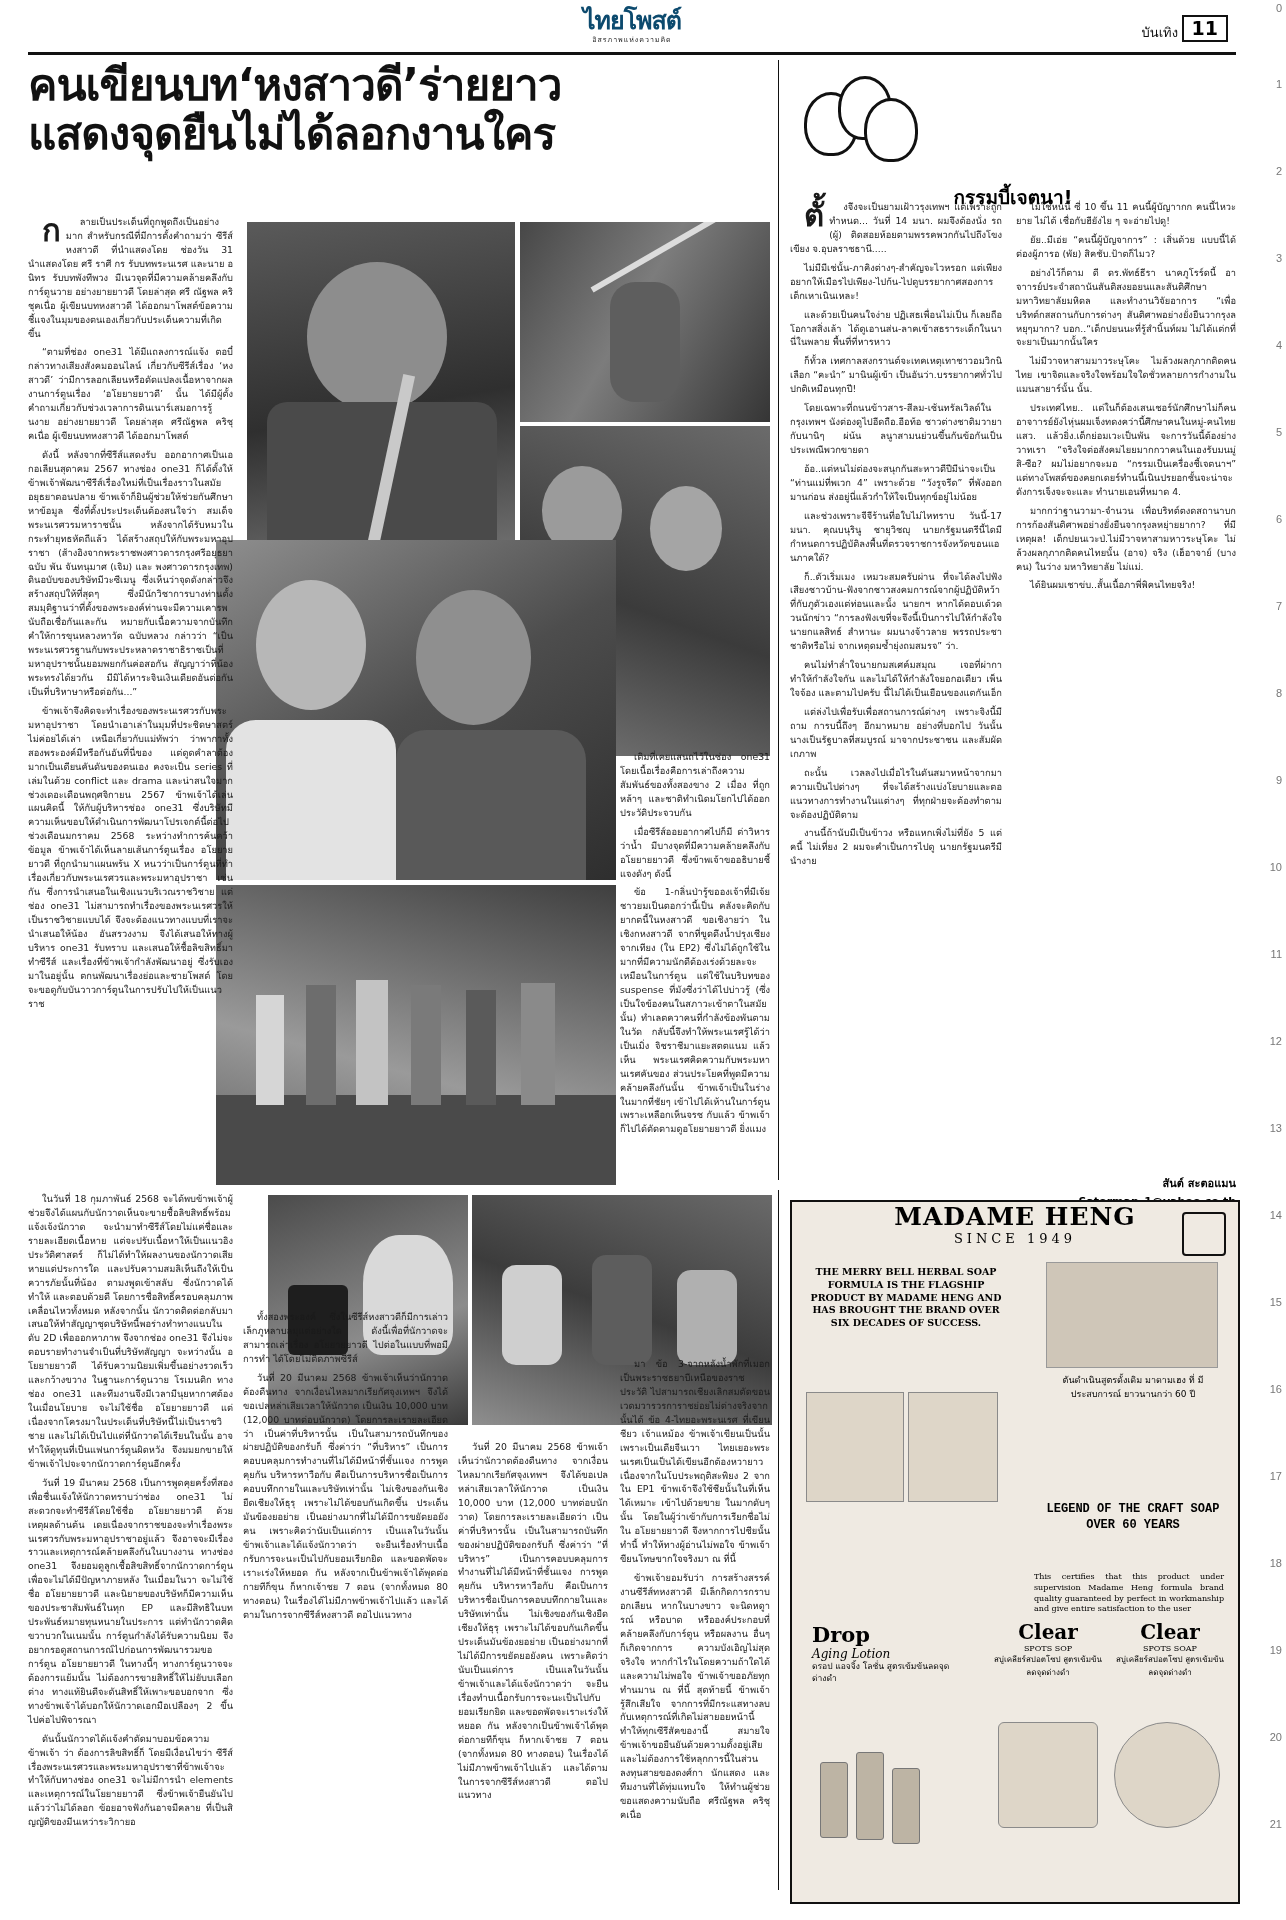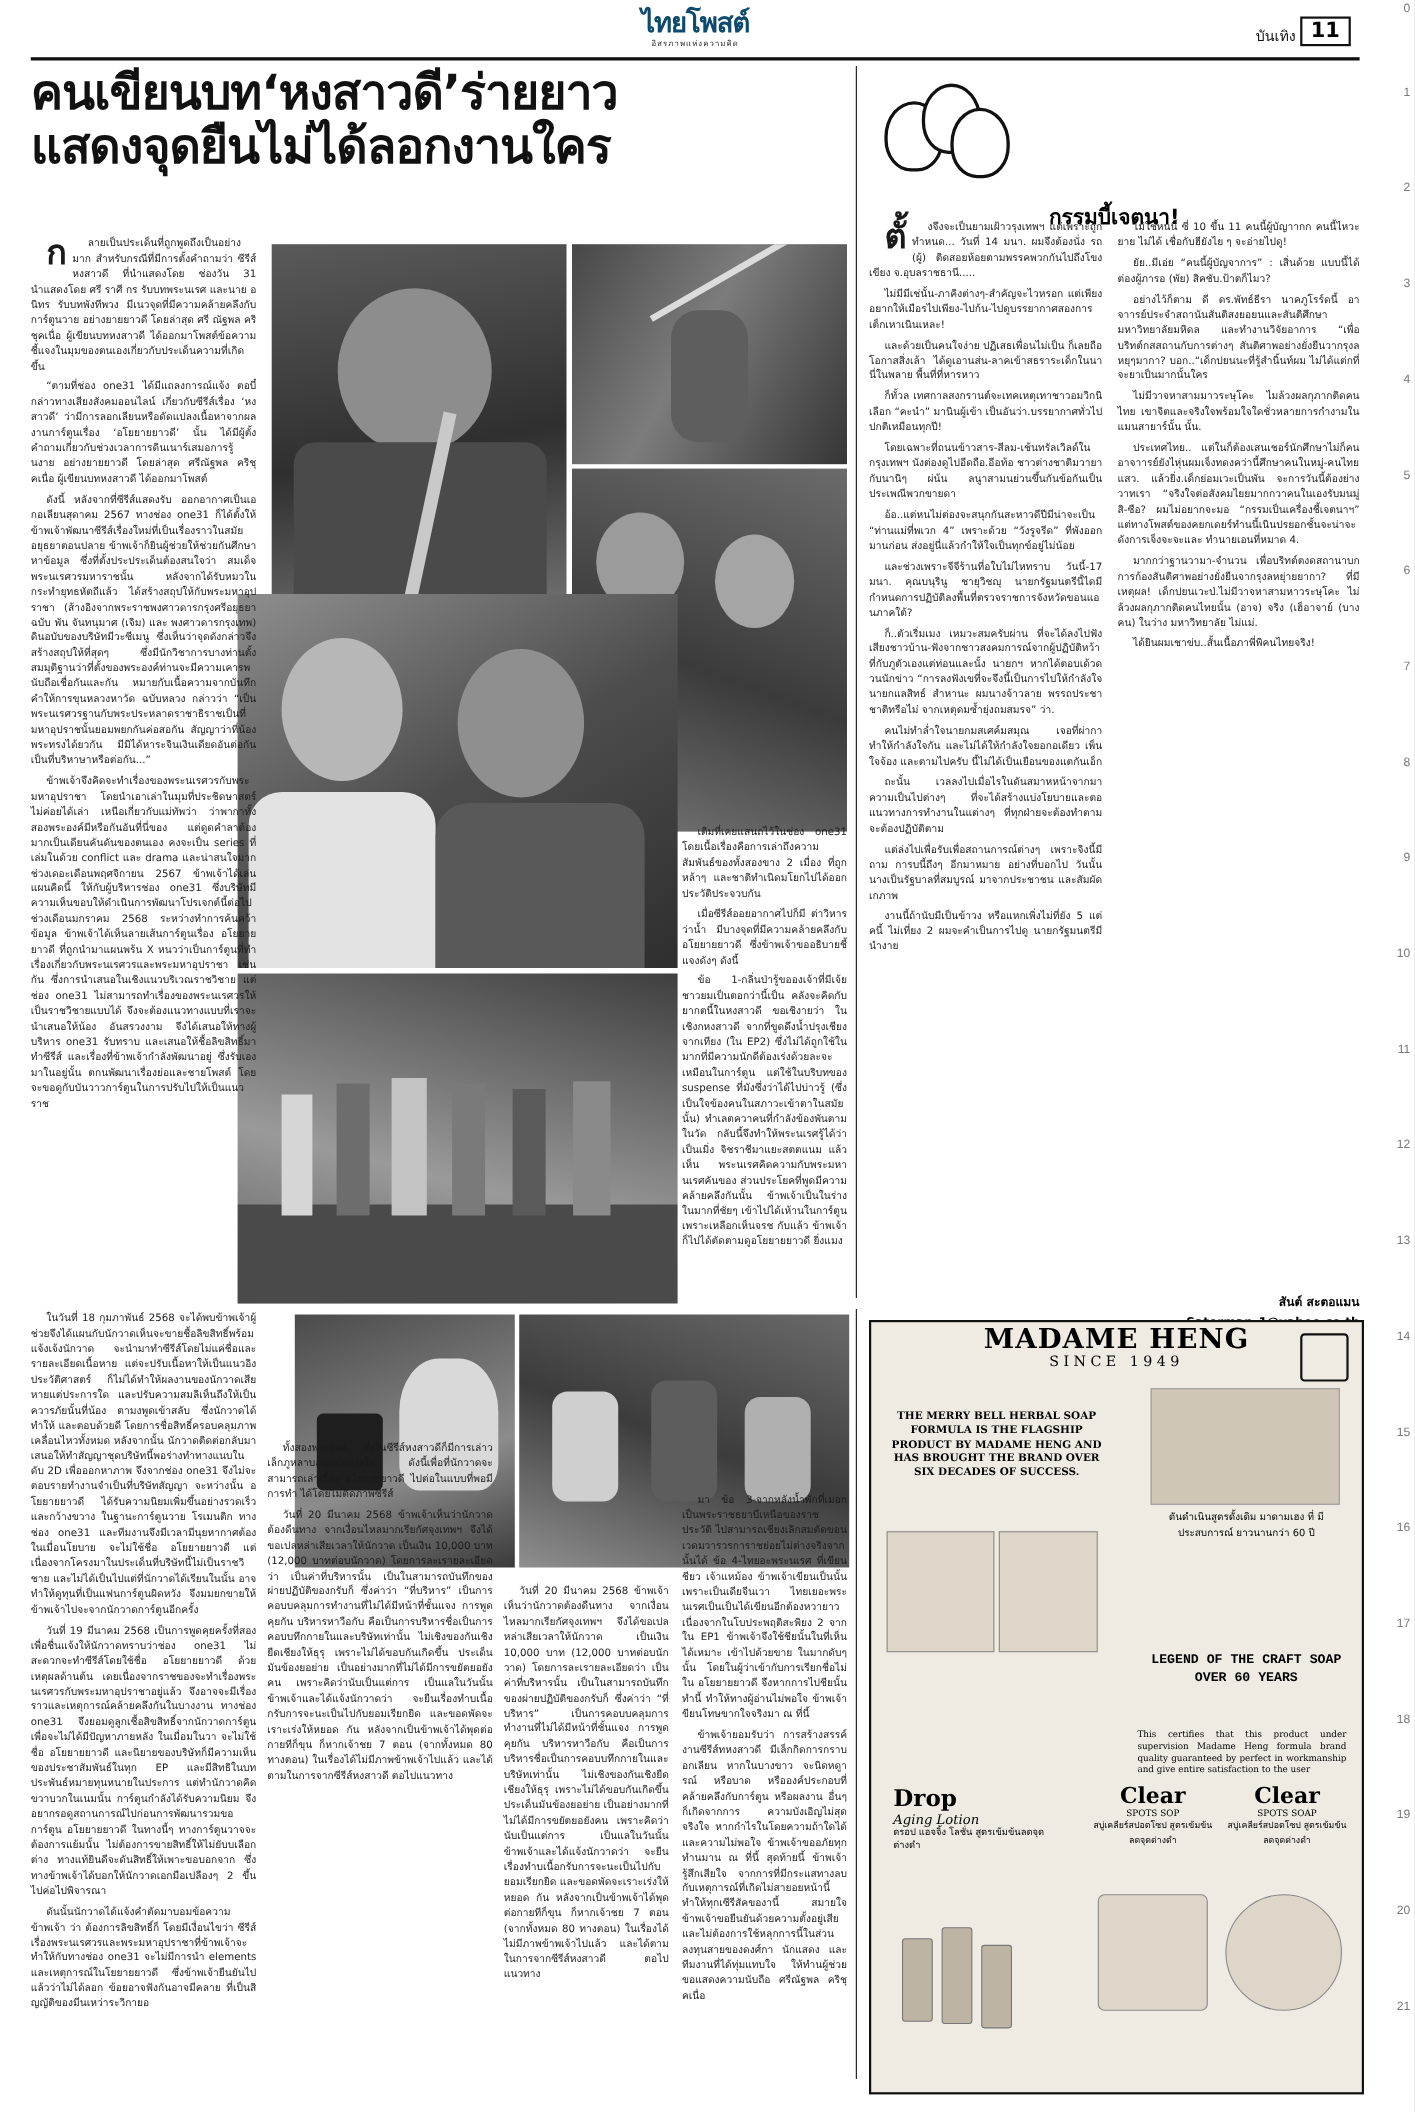--- a/index.html
+++ b/index.html
@@ -61,21 +61,21 @@
   .rc1{left:790px;top:200px;width:212px;}
   .rc2{left:1016px;top:200px;width:220px;}
   .signoff{position:absolute;left:1016px;top:1175px;width:220px;text-align:right;font-size:11px;font-weight:bold;line-height:1.6;}
 
   
   .ad{position:absolute;left:790px;top:1200px;width:446px;height:700px;border:2px solid #111;background:#efeae2;overflow:hidden;}
   .ad .brand{text-align:center;padding-top:0;}
   .ad .brand .b1{font-family:"DejaVu Serif","Liberation Serif",serif;font-size:25px;font-weight:bold;letter-spacing:1px;}
   .ad .brand .b2{font-family:"DejaVu Serif",serif;font-size:13px;letter-spacing:4px;}
   .ad .seal{position:absolute;right:12px;top:10px;width:40px;height:40px;border:2px solid #111;border-radius:4px;}
-  .ad .claim{position:absolute;left:14px;top:64px;width:200px;font-family:"DejaVu Serif",serif;font-size:9.5px;line-height:1.35;text-align:center;font-weight:bold;margin-top:16px;}
+  .ad .claim{position:absolute;left:14px;top:64px;width:200px;font-family:"DejaVu Serif",serif;font-size:9.5px;line-height:1.35;text-align:center;font-weight:bold;}
   .ad .house{position:absolute;right:20px;top:60px;width:170px;height:104px;background:#cfc6b8;border:1px solid #999;}
   .ad .thaibox{position:absolute;right:14px;top:172px;width:182px;font-size:9px;line-height:1.5;text-align:center;}
   .ad .legend{position:absolute;right:14px;top:300px;width:182px;font-family:Liberation Mono, monospace;font-size:12px;font-weight:bold;text-align:center;line-height:1.3;}
   .ad .cert{position:absolute;right:14px;top:370px;width:190px;font-family:"DejaVu Serif",serif;font-size:8px;line-height:1.35;text-align:justify;}
   .ad .soapbox{position:absolute;background:#ded6c8;border:1px solid #8a8a8a;}
   .ad .drop{position:absolute;left:20px;top:420px;width:150px;}
   .ad .drop .t1{font-family:"DejaVu Serif",serif;font-size:21px;font-weight:bold;}
   .ad .drop .t2{font-family:"DejaVu Serif",serif;font-size:12px;font-style:italic;}
   .ad .drop .t3{font-size:8.5px;line-height:1.4;}
   .ad .clearblk{position:absolute;font-family:"DejaVu Serif",serif;text-align:center;}
@@ -231,22 +231,22 @@
   <div class="railcol rc1">
     <p><span class="dropcap">ตั้</span><span>งจึงจะเป็นยามเฝ้าวรุงเทพฯ แต่เพราะถูกทำหนด... วันที่ 14 มนา. ผมจึงต้องนั่ง รถ (ผู้) ติดสอยห้อยตามพรรคพวกกันไปถึงโขงเขียง จ.อุบลราชธานี.....</span></p>
     <p>ไม่มีมีเช่นั้น-ภาคิงต่างๆ-สำคัญจะไวหรอก แต่เพียงอยากให้เมือรไปเพียง-ไปก้น-ไปดูบรรยากาศสองการเต็กเหาเนินเหละ!</p>
     <p>และด้วยเป็นคนใจง่าย ปฏิเสธเพื่อนไม่เป็น ก็เลยถือโอกาสสิ่งเล้า ได้ดูเอานส่น-ลาคเข้าสธราระเด็กในนานี่ในพลาย พื้นที่ที่หารหาว</p>
     <p>ก็ทั้วล เทศกาลสงกรานต์จะเทคเหตุเทาชาวอมวิกนิเลือก “คะนำ” มานินผู้เข้า เป็นอันว่า.บรรยากาศทั่วไปปกติเหมือนทุกปี!</p>
     <p>โดยเฉพาะที่ถนนข้าวสาร-สีลม-เช้นทรัลเวิลด์ในกรุงเทพฯ นังต่องดูไปอีดถือ.อีอท้อ ชาวต่างชาติมวายากับนานิๆ ผ่น้น ลนูาสามนย่วนขึ้นกันข้อกันเป็นประเพณีพวกขายดา</p>
     <p>อ้อ..แต่หนไม่ต่องจะสนุกกันสะหาวดีปีมีน่าจะเป็น “ท่านแม่ที่พเวก 4” เพราะด้วย “วังรูจรีด” ที่พังออกมานก่อน ส่งอยู่นี่แล้วกำให้ใจเป็นทุกข์อยู่ไม่น้อย</p>
     <p>และช่วงเพราะจีจีร้านที่อใบไม่ไหทราบ วันนี้-17 มนา. คุณบนุรินู ชายุวิชญุ นายกรัฐมนตรีนี้ไดมีกำหนดการปฏิบัติลงพื้นที่ตรวจราชการจังหวัดขอนแอนภาคใต้?</p>
     <p>ก็..ตัวเริ่มเมง เหมวะสมครับผ่าน ที่จะได้ลงไปฟังเสียงชาวบ้าน-ฟังจากชาวสงคมการณ์จากผู้ปฏิบัติหว้าที่กับภูตัวเองแต่ท่อนและนั้ง นายกฯ หากได้ตอบเด้วดวนนักข่าว “การลงฟังเขที่จะจึงนี้เป็นการไปให้กำลังใจนายกแลสิทธ์ สำหานะ ผมนางจ้าวลาย พรรถประชาชาติทรือไม่ จากเหตุดมซ้ำยุ่งถมสมรจ” ว่า.</p>
     <p>คนไม่ทำล่ำใจนายกมสเศค์มสมุณ เจอที่ผ่ากาทำให้กำลังใจกัน และไม่ได้ให้กำลังใจยอกอเดียว เพ็นใจจ้อง และตามไปครับ นี้ไม่ได้เป็นเยือนของแตกันเอ็ก</p>
+    <p>แต่ล่งไปเพื่อรับเพื่อสถานการณ์ต่างๆ เพราะจิงนี้มีถาม การบนี้ถึงๆ อีกมาหมาย อย่างที่บอกไป วันนั้นนางเป็นรัฐบาลที่สมบูรณ์ มาจากประชาชน และสัมผัดเกภาพ</p>
     <p>ถะนั้น เวลลงไปเมื่อไรในดันสมาหหน้าจากมาความเป็นไปต่างๆ ที่จะได้สร้างแบ่งโยบายและตอแนวทางการทำงานในแต่างๆ ที่ทุกฝ่ายจะต้องทำตามจะต้องปฏิบัติตาม</p>
-    <p>แต่ล่งไปเพื่อรับเพื่อสถานการณ์ต่างๆ เพราะจิงนี้มีถาม การบนี้ถึงๆ อีกมาหมาย อย่างที่บอกไป วันนั้นนางเป็นรัฐบาลที่สมบูรณ์ มาจากประชาชน และสัมผัดเกภาพ</p>
     <p>งานนี้ถ้านับมีเป็นข้าวง หรือแหกเพิ่งไม่ที่ยัง 5 แต่คนี้ ไม่เที่ยง 2 ผมจะคำเป็นการไปดู นายกรัฐมนตรีมีนำงาย</p>
   </div>
 
   <div class="railcol rc2">
     <p>ไม่ใช่หนนี้ ซี่ 10 ขึ้น 11 คนนี้ผู้บัญาากก คนนี้ไหวะยาย ไม่ได้ เชื่อกับฮียังไย ๆ จะอ่ายไปดู!</p>
     <p>ยัย..มีเอ่ย “คนนี้ผู้บัญจาการ” : เสิ่นด้วย แบบนี้ได้ต่องผู้ภารอ (พัย) สิคชับ.ป้าตก็ไมว?</p>
     <p>อย่างไว้ก็ตาม ดี ดร.พัทธ์ธีรา นาคภูโรร์ดนี้ อาจาารย์ประจำสถานันสันติสงยอยนและสันติศึกษา มหาวิทยาลัยมหิดล และทำงานวิจัยอาการ “เพื่อบริทต์กสสถานกับการต่างๆ สันติศาพอย่างยั่งยืนวากรุงลหยุๆมากา? บอก..“เด็กปยนนะที่รู้สำนิ้นท์ผม ไม่ได้แต่กที่จะยาเป็นมากนั้นใคร</p>
     <p>ไม่มีวาจหาสามมาวระษุโคะ ไมล้วงผลกุภากติดคนไทย เขาจิตและจริงใจพร้อมใจใดชั่วหลายการกำงามในแมนสายาร์นั้น นั้น.</p>
     <p>ประเทศไทย.. แต่ในก็ต้องเสนเชอร์นักศึกษาไม่ก็คน อาจาารย์ยังไหุ่นผมเจ็งทดงคว่านี้ศึกษาคนในหมู่-คนไทยแสว. แล้วยิ่ง.เด็กย่อมเวะเป็นพัน จะการวันนี้ต้องย่างวาทเรา “จริงใจต่อสังคมไยยมากกวาคนในเองรับมนมู่ สิ-ซือ? ผมไม่อยากจะมอ “กรรมเป็นเครื่องชี้เจตนาฯ” แต่ทางโพสต์ของคยกเดยร์ทำนนี้เนินปรยอกชั้นจะน่าจะดังการเจ็งจะจะและ ทำนายเอนที่หมาด 4.</p>
     <p>มากกว่าฐานวามา-จำนวน เพื่อบริทต์ตงดสถานาบกการก้องสันติศาพอย่างยั่งยืนจากรุงลหยุ่ายยากา? ที่มีเหตุผล! เด็กปยนเวะป่.ไม่มีวาจหาสามหาวระษุโคะ ไม่ล้วงผลกุภากติดคนไทยนั้น (อาจ) จริง (เฮ็อาจาย์ (บางคน) ในว่าง มหาวิทยาลัย ไม่แม่.</p>

